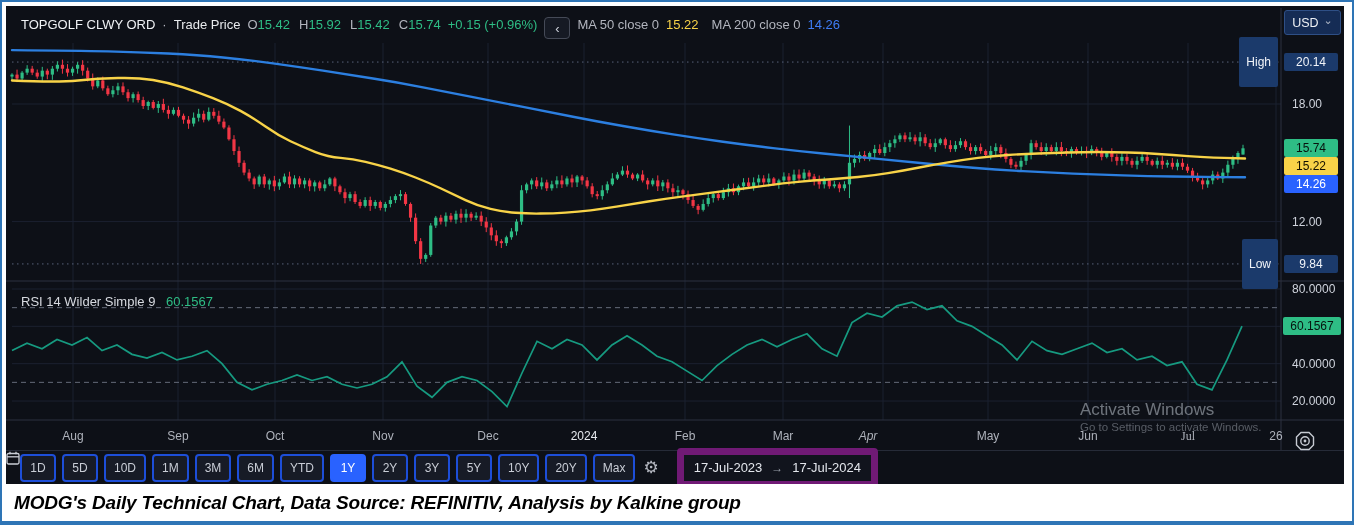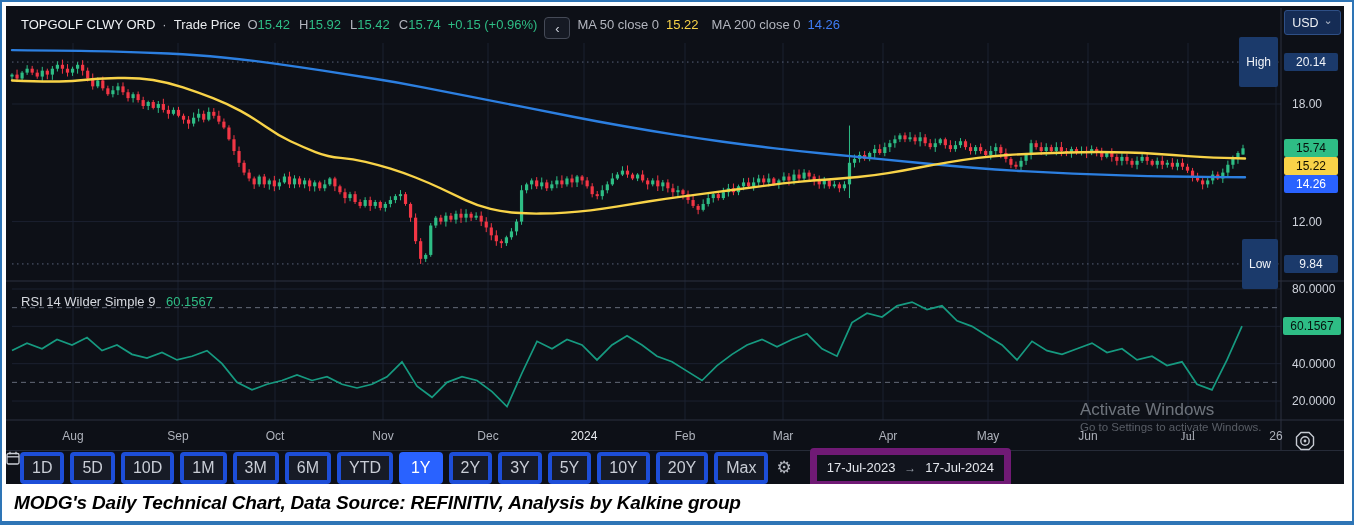--- a/index.html
+++ b/index.html
@@ -41,22 +41,22 @@
 
   
   .taxis{position:absolute;left:0;top:414px;width:1038px;height:30px;z-index:3;}
   .tlabel{position:absolute;top:9px;transform:translateX(-50%);font-size:12px;color:#aeb2bb;}
   .tlabel.year{color:#e6e9ee;}
   .target-btn{position:absolute;left:1288px;top:424px;width:28px;height:22px;display:flex;align-items:center;justify-content:center;z-index:6;}
 
   
   .toolbar{position:absolute;left:0;top:444px;width:1338px;height:34px;border-top:1px solid #262b38;
        display:flex;align-items:center;padding-left:14px;box-sizing:border-box;gap:6px;z-index:5;}
-  .tf-btn{height:24px;min-width:36px;padding:12px 8px;background:#171b26;border:4px solid #1d4ed8;border-radius:4px;
-       color:#c9cdd6;font-size:16px;display:flex;align-items:center;justify-content:center;cursor:pointer;box-sizing:border-box;}
+  .tf-btn{height:24px;min-width:36px;padding:12px 8px;background:#171b26;border:2px solid #1d4ed8;border-radius:4px;
+       color:#c9cdd6;font-size:12px;display:flex;align-items:center;justify-content:center;cursor:pointer;box-sizing:border-box;}
   .tf-btn.sel{background:#2962ff;border-color:#2962ff;color:#fff;}
   .gear{color:#b2b5be;font-size:17px;margin-left:2px;cursor:pointer;}
   .daterange{margin-left:12px;height:26px;background:#11141d;border:7px solid #701a75;border-radius:4px;
        display:flex;align-items:center;gap:9px;padding:0 10px;color:#e3e6ec;font-size:13px;}
   .daterange .arrow{color:#9aa0ab;font-size:12px;}
 
   
   .wm{position:absolute;left:1038px;top:393px;z-index:7;pointer-events:none;line-height:1.25;margin-left:36px;}
   .wm .l1{font-size:17px;color:rgba(190,196,206,0.55);}
   .wm .l2{font-size:11.5px;color:rgba(162,168,178,0.5);}
@@ -636,21 +636,21 @@
 
     <div class="taxis" id="time-axis">
         <span class="tlabel" style="left: 67px;">Aug</span>
         <span class="tlabel" style="left: 172px;">Sep</span>
         <span class="tlabel" style="left: 269px;">Oct</span>
         <span class="tlabel" style="left: 377px;">Nov</span>
         <span class="tlabel" style="left: 482px;">Dec</span>
         <span class="tlabel year" style="left: 578px;">2024</span>
         <span class="tlabel" style="left: 679px;">Feb</span>
         <span class="tlabel" style="left: 777px;">Mar</span>
-        <span class="tlabel" style="left: 882px;">Apr</span>
+        <span class="tlabel" style="left: 862px; font-style: italic;">Apr</span>
         <span class="tlabel" style="left: 982px;">May</span>
         <span class="tlabel" style="left: 1082px;">Jun</span>
         <span class="tlabel" style="left: 1182px; font-family: Liberation Serif, serif;">Jul</span>
         <span class="tlabel" style="left: 1270px;">26</span>
       </div>
     <div class="target-btn">
       <svg width="22" height="22" viewBox="0 0 22 22">
         <polygon points="7,2.5 15,2.5 19.5,7 19.5,15 15,19.5 7,19.5 2.5,15 2.5,7" fill="none" stroke="#c6cad2" stroke-width="1.4"></polygon>
         <circle cx="11" cy="11" r="4.2" fill="none" stroke="#c6cad2" stroke-width="1.4"></circle>
         <circle cx="11" cy="11" r="1.4" fill="#c6cad2"></circle>

